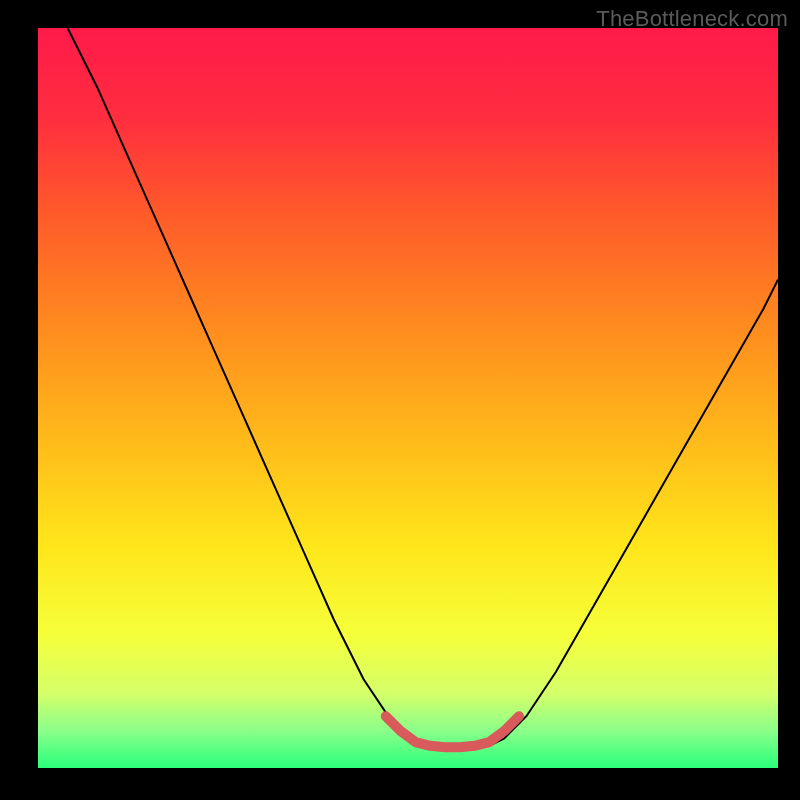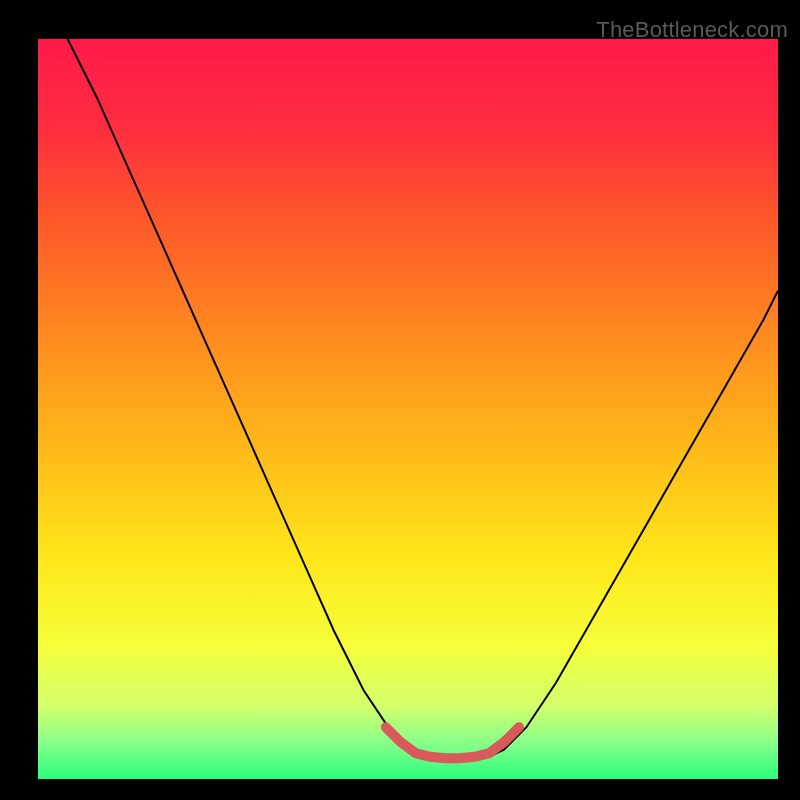--- a/index.html
+++ b/index.html
@@ -5,21 +5,21 @@
   * { margin: 0; padding: 0; box-sizing: border-box; }
   body {
     width: 800px;
     height: 800px;
     background: #000;
     position: relative;
     font-family: Arial, sans-serif;
   }
   .chart-container {
     position: absolute;
-    top: 11px;
+    top: 0;
     left: 0;
     width: 800px;
     height: 716px;
   }
   .watermark {
     position: absolute;
     top: 6px;
     right: 12px;
     color: #5a5a5a;
     font-size: 22px;

